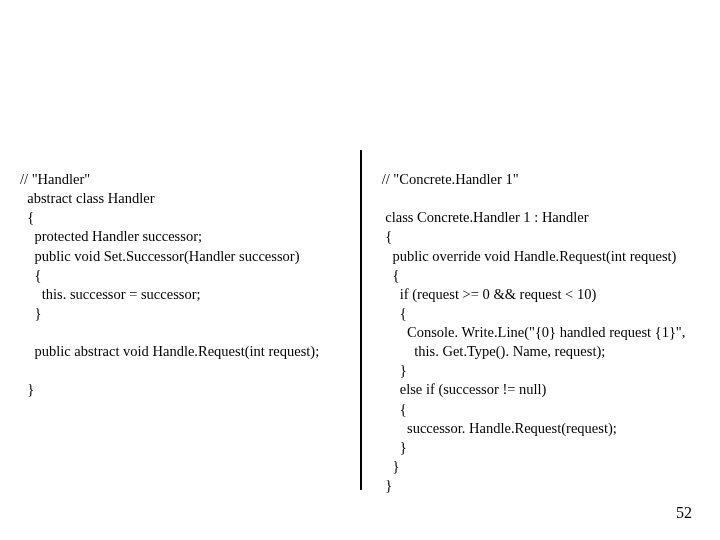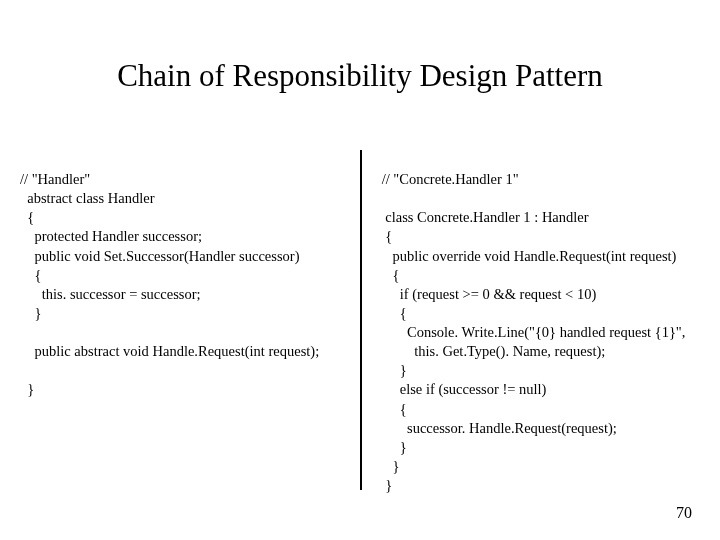--- a/index.html
+++ b/index.html
@@ -54,21 +54,20 @@
     position: absolute;
     right: 28px;
     bottom: 18px;
     font-size: 16px;
   }
 </style>
 </head>
 <body>
 
 <div class="slide">
-  <div class="title">Chain of Responsibility Design Pattern</div>
 
   <div class="divider"></div>
 
   <div class="col left">// "Handler"
   abstract class Handler
   {
     protected Handler successor;
     public void Set.Successor(Handler successor)
     {
       this. successor = successor;
@@ -89,14 +88,14 @@
         Console. Write.Line("{0} handled request {1}",
           this. Get.Type(). Name, request);
       }
       else if (successor != null)
       {
         successor. Handle.Request(request);
       }
     }
   }</div>
 
-  <div class="pagenum">70</div>
+  <div class="pagenum">52</div>
 </div>
 
 </body></html>

